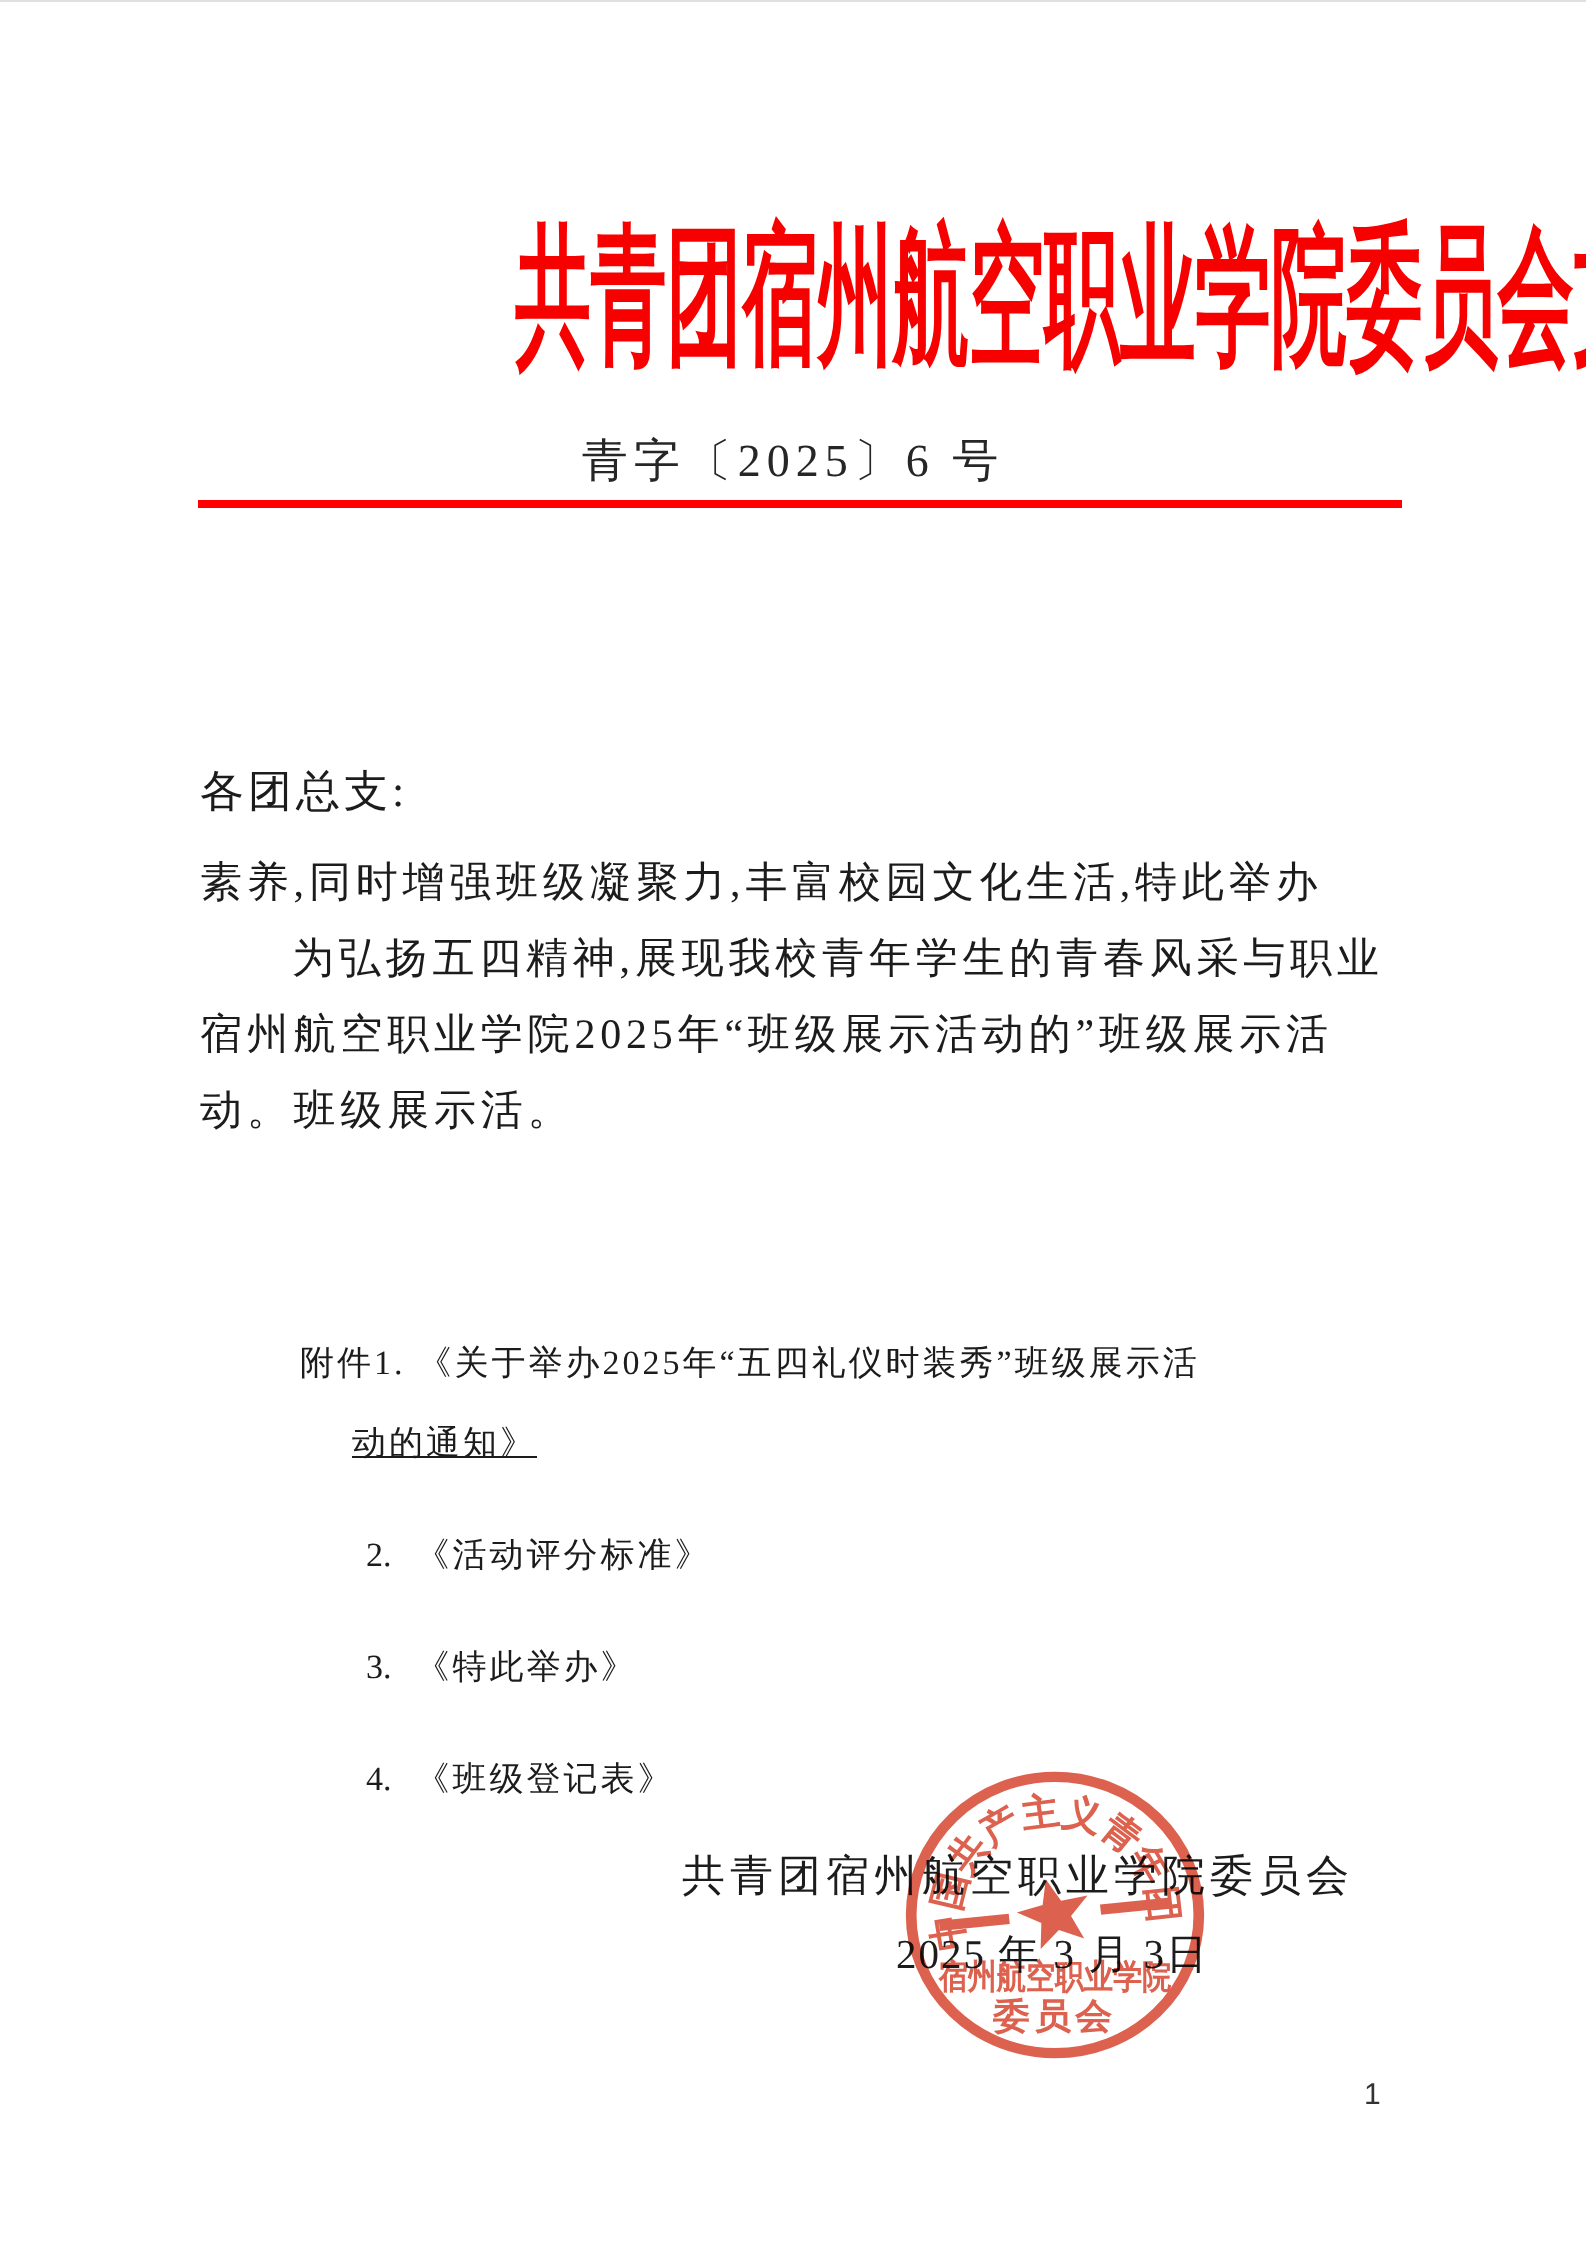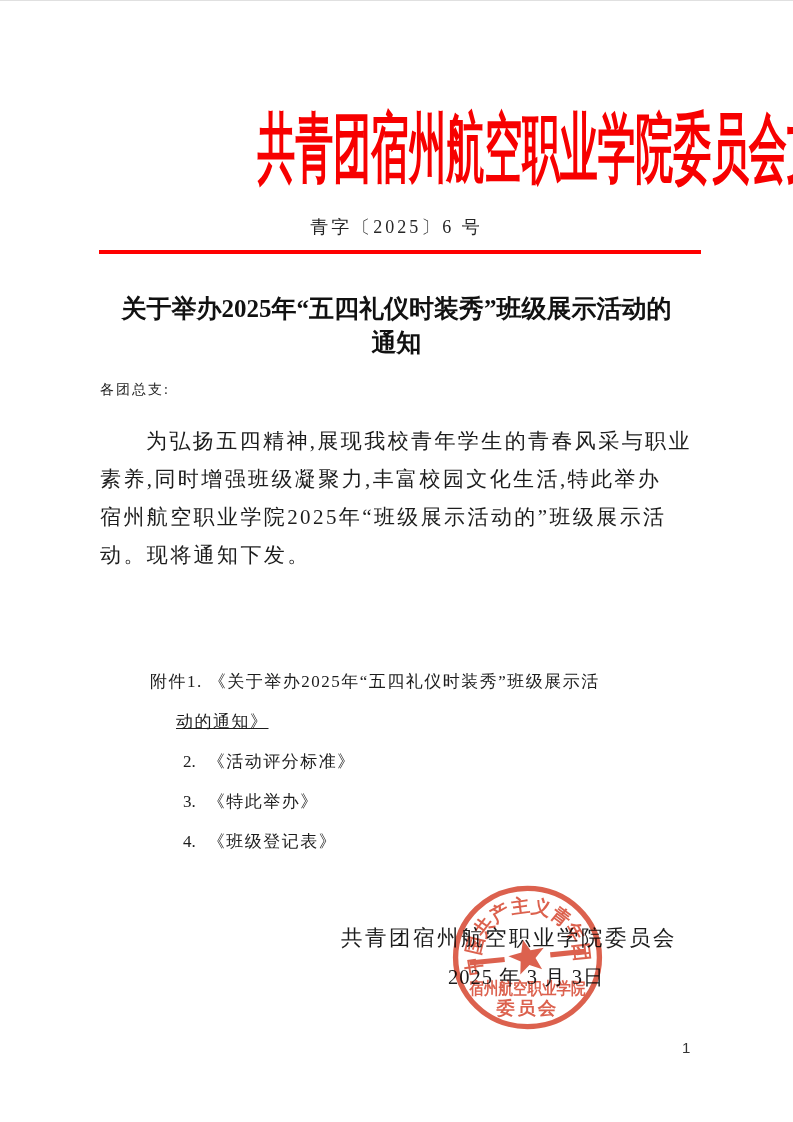--- a/index.html
+++ b/index.html
@@ -31,21 +31,21 @@
     color: var(--header_red, #f70000);
     transform: scale(0.54, 1.08);
     transform-origin: center top;
     letter-spacing: 0;
   }
 
   .doc-number {
     position: absolute;
     top: 214px; left: 0; right: 0;
     text-align: center;
-    font-size: 18px;
+    font-size: 23px;
     letter-spacing: 3px;
     color: #262626;
   }
 
   .red-rule {
     position: absolute;
     top: 249px; left: 99px;
     width: 602px; height: 4px;
     background: var(--rule_red, #ff0000);
   }
@@ -56,21 +56,21 @@
     text-align: center;
     font-weight: 700;
     font-size: 25px;
     line-height: 34px;
     color: #111;
   }
 
   .salutation {
     position: absolute;
     top: 380px; left: 100px;
-    font-size: 14px;
+    font-size: 22px;
     letter-spacing: 2px;
   }
 
   .paragraph {
     position: absolute;
     top: 421px; left: 100px;
     width: 606px;
     font-size: 21px;
     line-height: 38px;
     letter-spacing: 2.4px;
@@ -81,21 +81,21 @@
   .attachments {
     position: absolute;
     top: 661px; left: 150px;
     font-size: 17px;
     line-height: 40px;
     letter-spacing: 1.5px;
   }
   .att-row { white-space: nowrap; }
   .att-prefix { margin-right: 6px; }
   .att-cont { padding-left: 26px; text-decoration: underline; }
-  .att-item { padding-left: 33px; white-space: nowrap; }
+  .att-item { padding-left: 33px; white-space: nowrap; margin-top: 16px; }
   .att-num { margin-right: 12px; letter-spacing: 0; }
 
   .sign-org {
     position: absolute;
     top: 922px; right: 116px;
     font-size: 21.5px;
     letter-spacing: 2.5px;
     white-space: nowrap;
   }
   .sign-date {
@@ -135,32 +135,28 @@
 <div class="page">
 
   <div class="letterhead-wrap">
     <span class="letterhead">共青团宿州航空职业学院委员会文件</span>
   </div>
 
   <div class="doc-number">青字〔2025〕6 号</div>
 
   <div class="red-rule"></div>
 
-  <div class="doc-title">
-    <div>关于举办2025年“五四礼仪时装秀”班级展示活动的</div>
-    <div>通知</div>
-  </div>
 
   <div class="salutation">各团总支:</div>
 
   <div class="paragraph">
+    <div class="pline">素养,同时增强班级凝聚力,丰富校园文化生活,特此举办</div>
     <div class="pline indent">为弘扬五四精神,展现我校青年学生的青春风采与职业</div>
-    <div class="pline">素养,同时增强班级凝聚力,丰富校园文化生活,特此举办</div>
     <div class="pline">宿州航空职业学院2025年“班级展示活动的”班级展示活</div>
-    <div class="pline">动。现将通知下发。</div>
+    <div class="pline">动。班级展示活。</div>
   </div>
 
   <div class="attachments">
     <div class="att-row">
       <span class="att-prefix">附件1.</span><span>《关于举办2025年“五四礼仪时装秀”班级展示活</span>
     </div>
     <div class="att-cont">动的通知》</div>
     <div class="att-item">
       <span class="att-num">2.</span><span>《活动评分标准》</span>
     </div>

